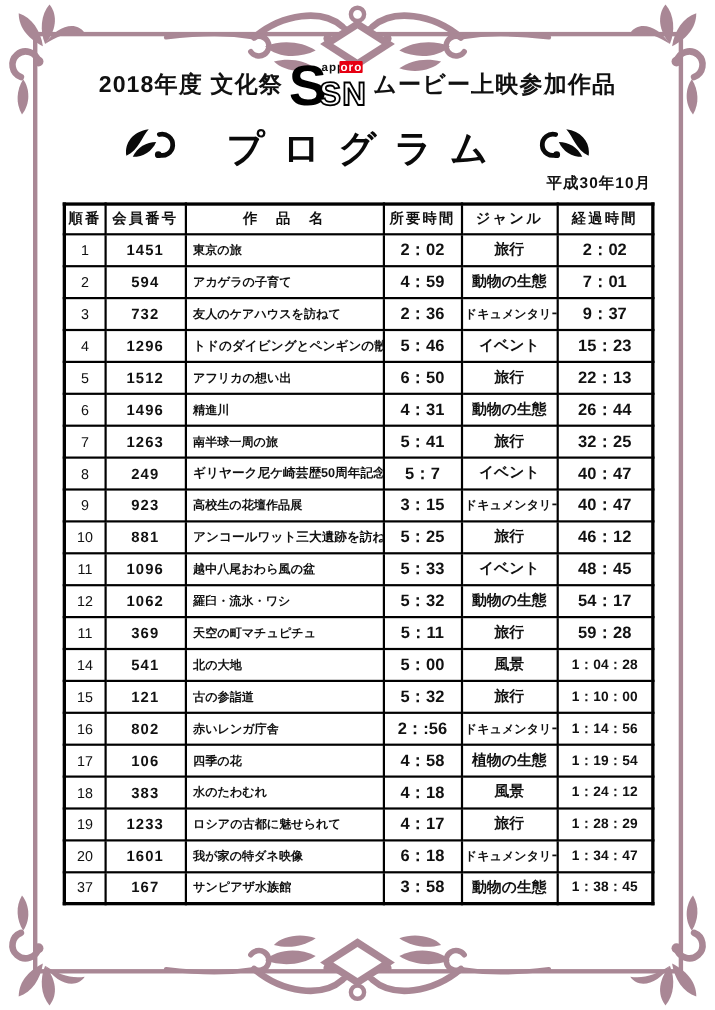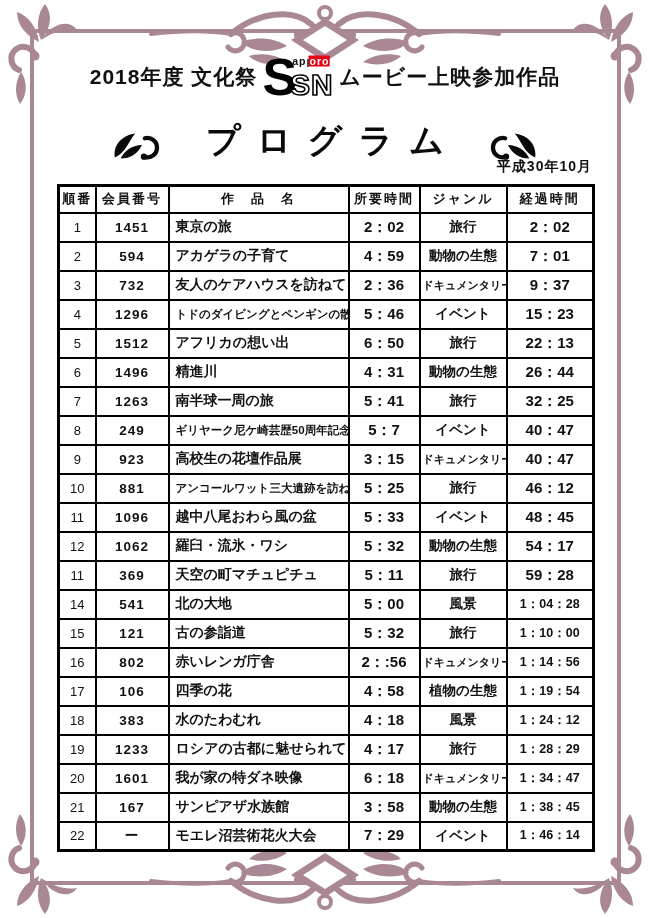--- a/index.html
+++ b/index.html
@@ -28,21 +28,21 @@
   .heading {
     position:absolute; top:52px; left:0; right:0; height:50px;
     display:flex; align-items:center; justify-content:center; gap:7px;
     font-size:21px; font-weight:bold; letter-spacing:1px;
   }
   .ssn-logo { width:68px; height:48px; flex:0 0 auto; }
   .ssn-logo svg { display:block; width:100%; height:100%; }
   
   .title-row {
     position:absolute; top:112px; left:0; right:0; height:52px;
-    display:flex; align-items:flex-end; justify-content:center; gap:20px;
+    display:flex; align-items:flex-start; justify-content:center; gap:20px;
   }
   .title-text {
     font-size:34px; font-weight:bold; letter-spacing:16px;
     padding-left:16px; color:#0a0a0a;
   }
   .flourish { width:58px; height:36px; color:#0a0a0a; }
   .flourish svg { display:block; width:100%; height:100%; }
   .flourish.right { transform:scaleX(-1); }
   
   .date-line {
@@ -53,21 +53,21 @@
   table.program {
     position:absolute; top:184px; left:57px; width:535px;
     border-collapse:collapse; table-layout:fixed;
     border:3px solid #000;
   }
   .program th, .program td { border:2px solid #000; overflow:hidden; white-space:nowrap; }
   .program th { height:27px; font-size:13px; font-weight:bold; letter-spacing:2px; text-align:center; }
   .program td { height:29px; text-align:center; padding:0 2px; }
   td.c-no     { font-size:13px; }
   td.c-member { font-size:13.5px; font-weight:600; letter-spacing:1px; }
-  td.c-title  { text-align:left; padding-left:6px; font-size:14px; font-weight:bold; }
+  td.c-title  { text-align:left; padding-left:6px; font-size:11px; font-weight:bold; }
   td.c-title.small  { font-size:11.5px; letter-spacing:0; }
   td.c-dur    { font-size:15px; font-weight:bold; }
   td.c-genre  { font-size:13.5px; font-weight:bold; }
   td.c-genre.small { font-size:11px; }
   td.c-elapsed{ font-size:15px; font-weight:bold; }
   td.c-elapsed.small { font-size:12.5px; letter-spacing:0;margin-top:27px; }
 </style>
 </head>
 <body>
 
@@ -367,29 +367,21 @@
   </tr>
       <tr>
     <td class="c-no">20</td>
     <td class="c-member">1601</td>
     <td class="c-title">我が家の特ダネ映像</td>
     <td class="c-dur">6：18</td>
     <td class="c-genre small">ドキュメンタリー</td>
     <td class="c-elapsed small">1：34：47</td>
   </tr>
       <tr>
-    <td class="c-no">21</td>
+    <td class="c-no">37</td>
     <td class="c-member">167</td>
     <td class="c-title">サンピアザ水族館</td>
     <td class="c-dur">3：58</td>
     <td class="c-genre">動物の生態</td>
     <td class="c-elapsed small">1：38：45</td>
   </tr>
-      <tr>
-    <td class="c-no">22</td>
-    <td class="c-member">ー</td>
-    <td class="c-title">モエレ沼芸術花火大会</td>
-    <td class="c-dur">7：29</td>
-    <td class="c-genre">イベント</td>
-    <td class="c-elapsed small">1：46：14</td>
-  </tr>
     </tbody>
 </table>
 
 </body></html>

